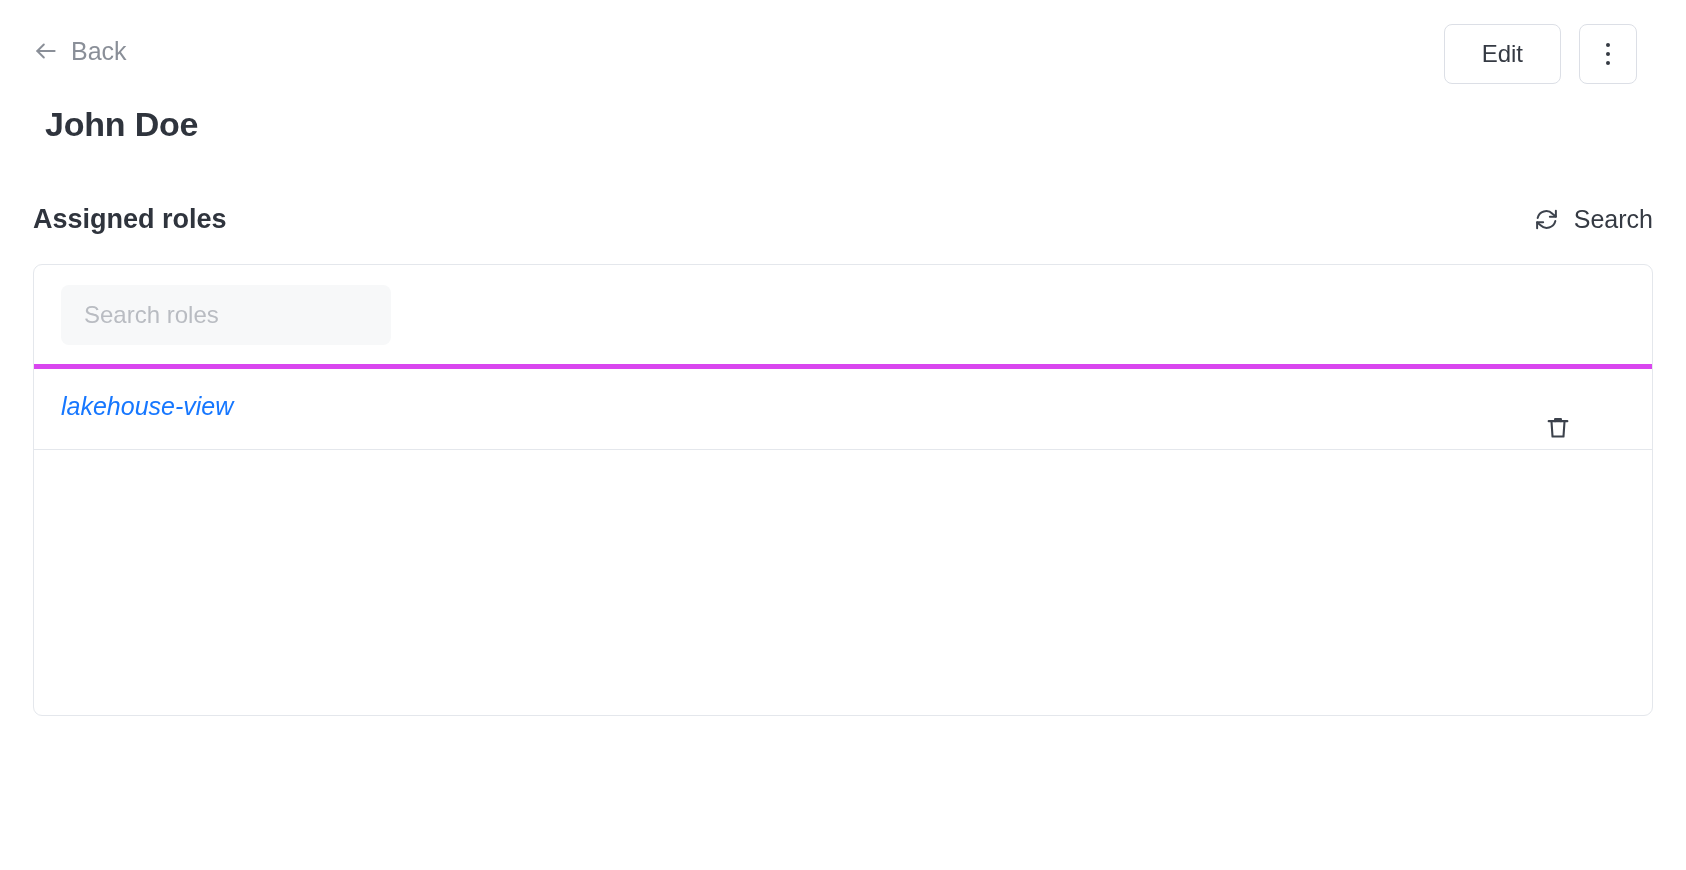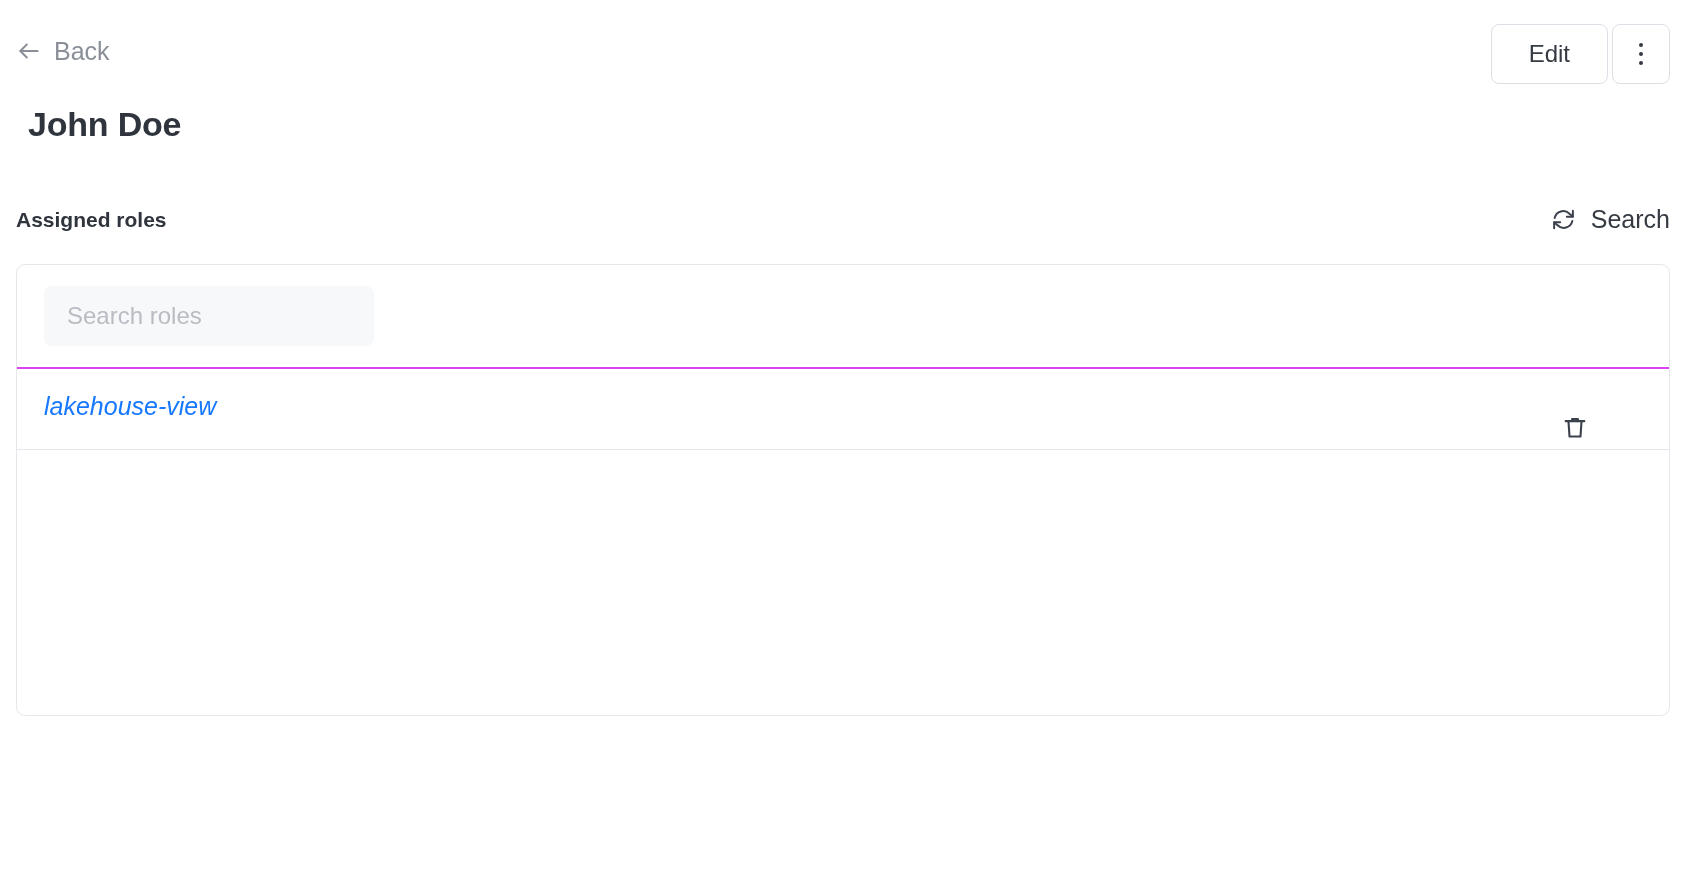--- a/index.html
+++ b/index.html
@@ -14,21 +14,21 @@
     color: #353a43;
     -webkit-font-smoothing: antialiased;
     overflow: hidden;
   }
 
   .page {
     position: relative;
     width: 1686px;
     height: 846px;
     box-sizing: border-box;
-    padding: 0 16px;
+    padding: 0 33px;
   }
 
   
   .topbar {
     position: relative;
     height: 92px;
   }
   .back-link {
     position: absolute;
     left: 0;
@@ -46,25 +46,25 @@
     color: #8a8f98;
   }
   .back-label {
     font-size: 25px;
     color: #8a8f98;
     line-height: 1;
   }
 
   .topbar-actions {
     position: absolute;
-    right: 0;
+    right: 16px;
     top: 24px;
     display: flex;
     align-items: center;
-    gap: 4px;
+    gap: 18px;
     margin-left: 32px;
   }
   .btn-outline {
     box-sizing: border-box;
     border: 1px solid #dcdfe6;
     border-radius: 8px;
     background: #ffffff;
     color: #353a43;
     font-family: "Liberation Sans", sans-serif;
     font-size: 24px;
@@ -144,21 +144,21 @@
   
   .section-head {
     margin-top: 57px;
     display: flex;
     align-items: center;
     justify-content: space-between;
     height: 38px;
   }
   .section-title {
     margin: 0;
-    font-size: 21px;
+    font-size: 27px;
     font-weight: bold;
     color: #2f343d;
     line-height: 1;
   }
   .reload-btn {
     display: flex;
     align-items: center;
     gap: 15px;
     cursor: pointer;
     user-select: none;
@@ -192,21 +192,21 @@
     overflow: hidden;
   }
   .roles-toolbar {
     height: 104px;
     flex: none;
     display: flex;
     align-items: center;
     justify-content: space-between;
     padding: 0 27px;
     box-sizing: border-box;
-    border-bottom: 2px solid #d946ef;
+    border-bottom: 5px solid #d946ef;
   }
   .search-input {
     width: 330px;
     height: 60px;
     box-sizing: border-box;
     background: #f7f8f9;
     border: none;
     border-radius: 8px;
     padding: 0 23px;
     font-family: "Liberation Sans", sans-serif;

